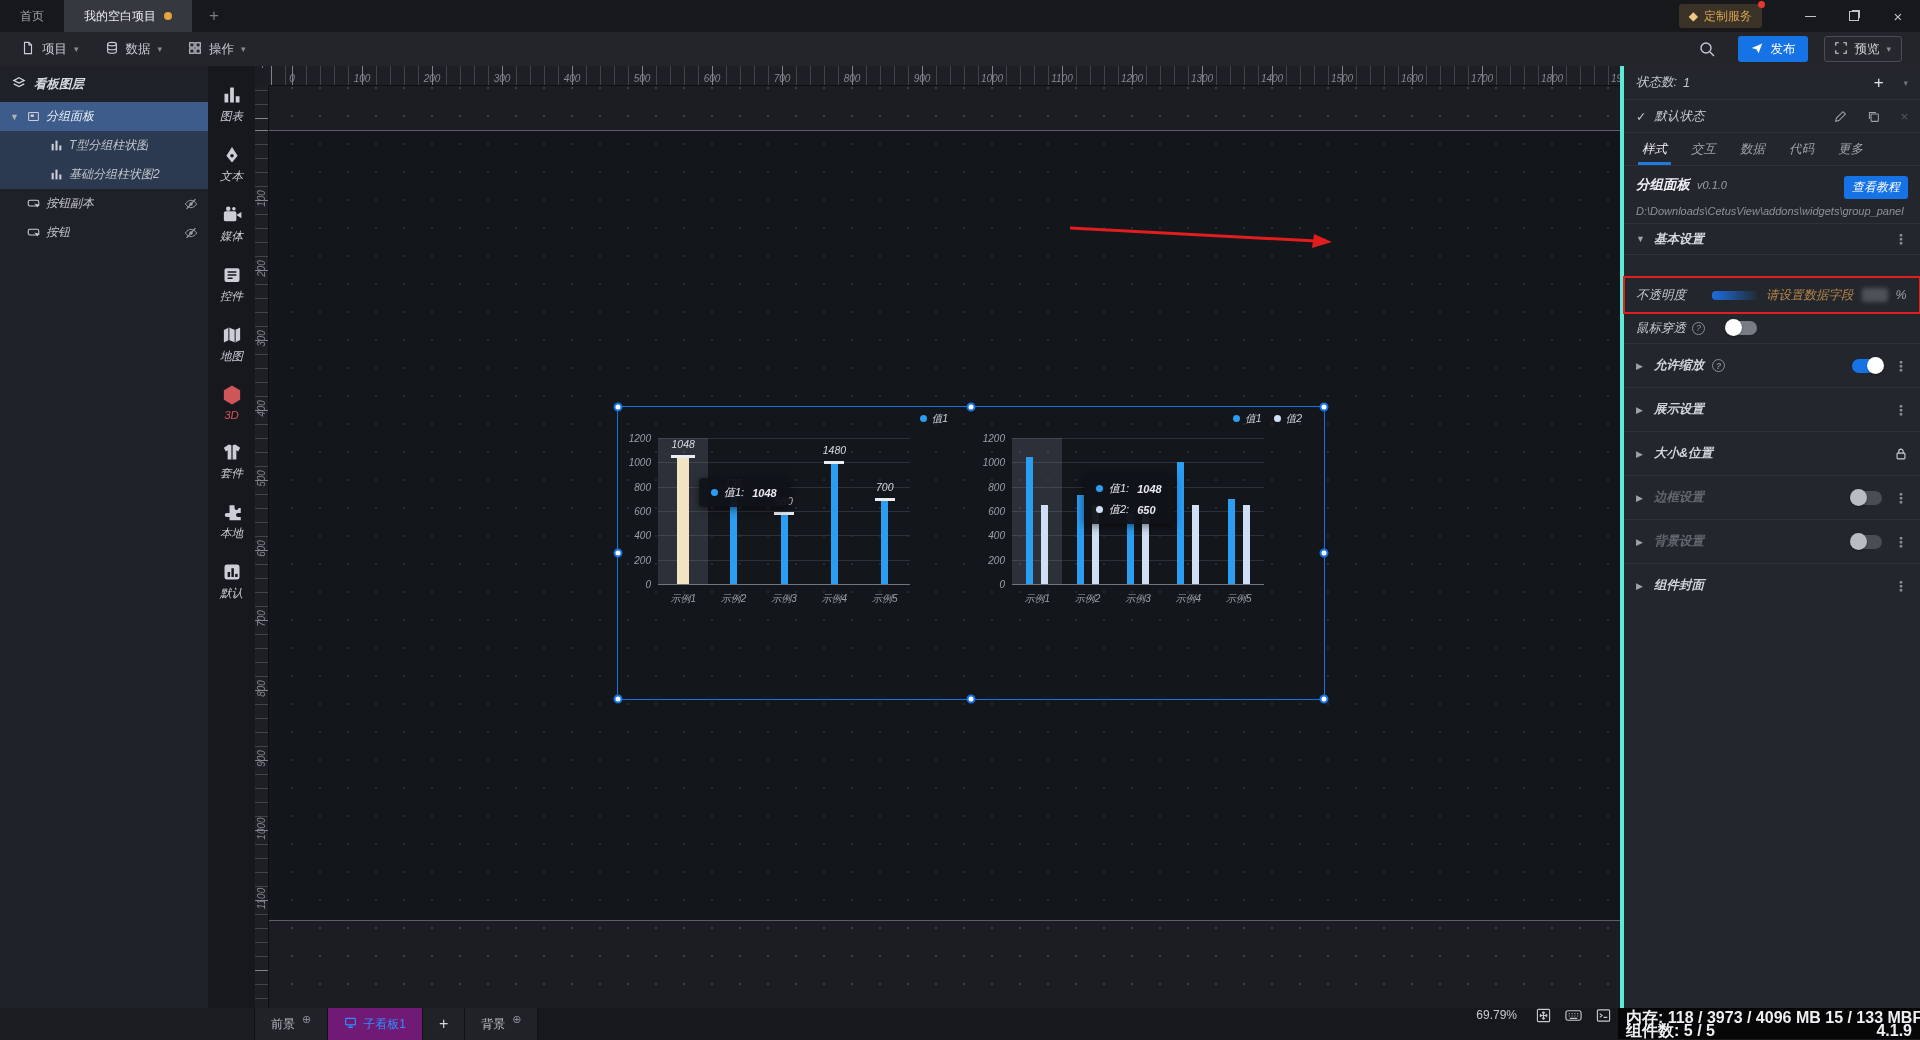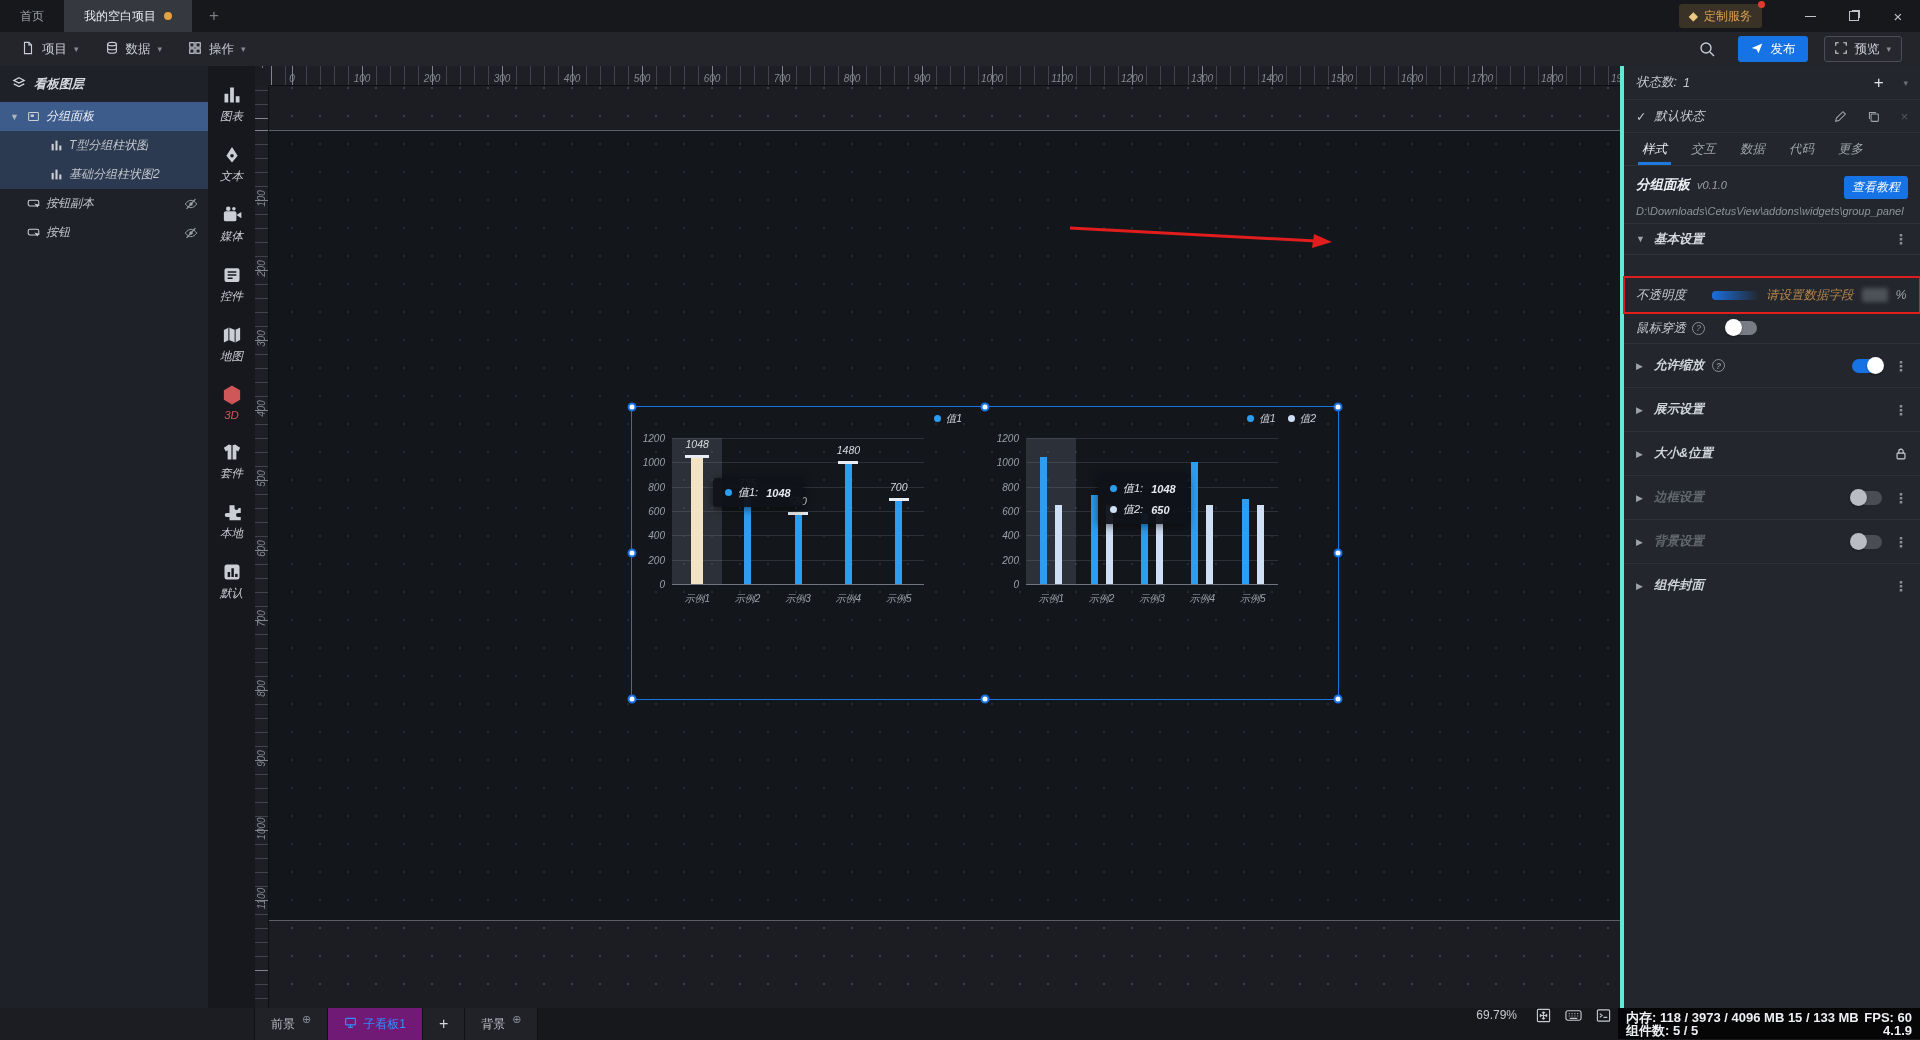--- a/index.html
+++ b/index.html
@@ -56,21 +56,21 @@
     background-size:100% 11px,100% 6px; background-position:23px 0,23px 0; }
   .hnum { position:absolute; top:7px; transform:translateX(-50%); font-size:10px; color:#85888f; }
   .ruler-v { position:absolute; left:0; top:20px; bottom:0; width:14px; background:#1d1f24; border-right:1px solid #0e0f12;
     background-image:repeating-linear-gradient(180deg, rgba(205,210,220,.45) 0 1px, transparent 1px 70px),
                      repeating-linear-gradient(180deg, rgba(205,210,220,.20) 0 1px, transparent 1px 14px);
     background-size:11px 100%,6px 100%; background-position:0 44px,0 44px; }
   .vnum { position:absolute; left:-9px; width:30px; text-align:center; font-size:10px; color:#85888f; transform:rotate(-90deg); }
   .artboard-fill { position:absolute; left:14px; right:0; top:64px; height:790px; background:rgba(8,11,16,.38); }
   .artboard-line { position:absolute; left:14px; right:0; height:1px; background:#5c6066; }
 
-  .selection { position:absolute; left:376px; top:340px; width:708px; height:294px; border:1px solid #1673e6; }
+  .selection { position:absolute; left:362px; top:340px; width:708px; height:294px; border:1px solid #1673e6; }
   .handle { position:absolute; width:9px; height:9px; border-radius:50%; background:#fff; border:2px solid #1673e6; transform:translate(-50%,-50%); z-index:6; }
 
   .chart { position:absolute; top:0; height:100%; width:354px; }
   .legend { position:absolute; top:5px; right:24px; display:flex; gap:12px; align-items:center; font-size:10.5px; color:#cfd3da; }
   .lg-dot { width:7px; height:7px; border-radius:50%; display:inline-block; margin-right:5px; }
   .plot { position:absolute; left:40px; top:31px; width:252px; height:146px; }
   .gridline { position:absolute; left:0; right:0; height:1px; background:#2c3038; }
   .gridline.axis { background:#707680; }
   .ytick { position:absolute; right:calc(100% + 7px); transform:translateY(-50%); font-size:10px; color:#9ba0a8; white-space:nowrap; }
   .hlband { position:absolute; top:0; bottom:0; background:rgba(170,180,200,.17); }
@@ -130,21 +130,21 @@
 
   
   .bottombar { height:32px; background:#17181c; display:flex; align-items:stretch; color:#b9bcc2; }
   .bb-spacer { width:255px; background:#1b1d22; border-right:1px solid #101114; }
   .bb-cell { display:flex; align-items:center; justify-content:center; gap:6px; padding:0 16px; border-right:1px solid #101114; background:#202227; position:relative; }
   .bb-cell.board { background:#701a75; color:#2f8fff; }
   .bb-plus-sup { font-size:11px; color:#8a8e95; position:relative; top:-5px; margin-left:1px; }
   .bb-right { margin-left:auto; display:flex; align-items:flex-start; }
   .bb-zoom { display:flex; align-items:center; padding:0 12px; color:#c6c9cf; }
   .bb-ic { display:flex; align-items:center; padding:0 7px; color:#c6c9cf; }
-  .statusbox { width:302px; background:#060607; color:#edeff3; font-size:13px; font-weight:bold; padding:3px 8px 2px; display:flex; flex-direction:column; justify-content:space-between; }
+  .statusbox { width:302px; background:#060607; color:#edeff3; font-size:16px; font-weight:bold; padding:3px 8px 2px; display:flex; flex-direction:column; justify-content:space-between; }
   .st-line { display:flex; justify-content:space-between; line-height:13px; white-space:nowrap; }
 </style>
 </head>
 <body>
 
 <div class="titlebar">
   <div id="tb-tabs" style="display:flex;align-items:stretch;">
       <div class="tb-tab">
         <span>首页</span>
       </div>

